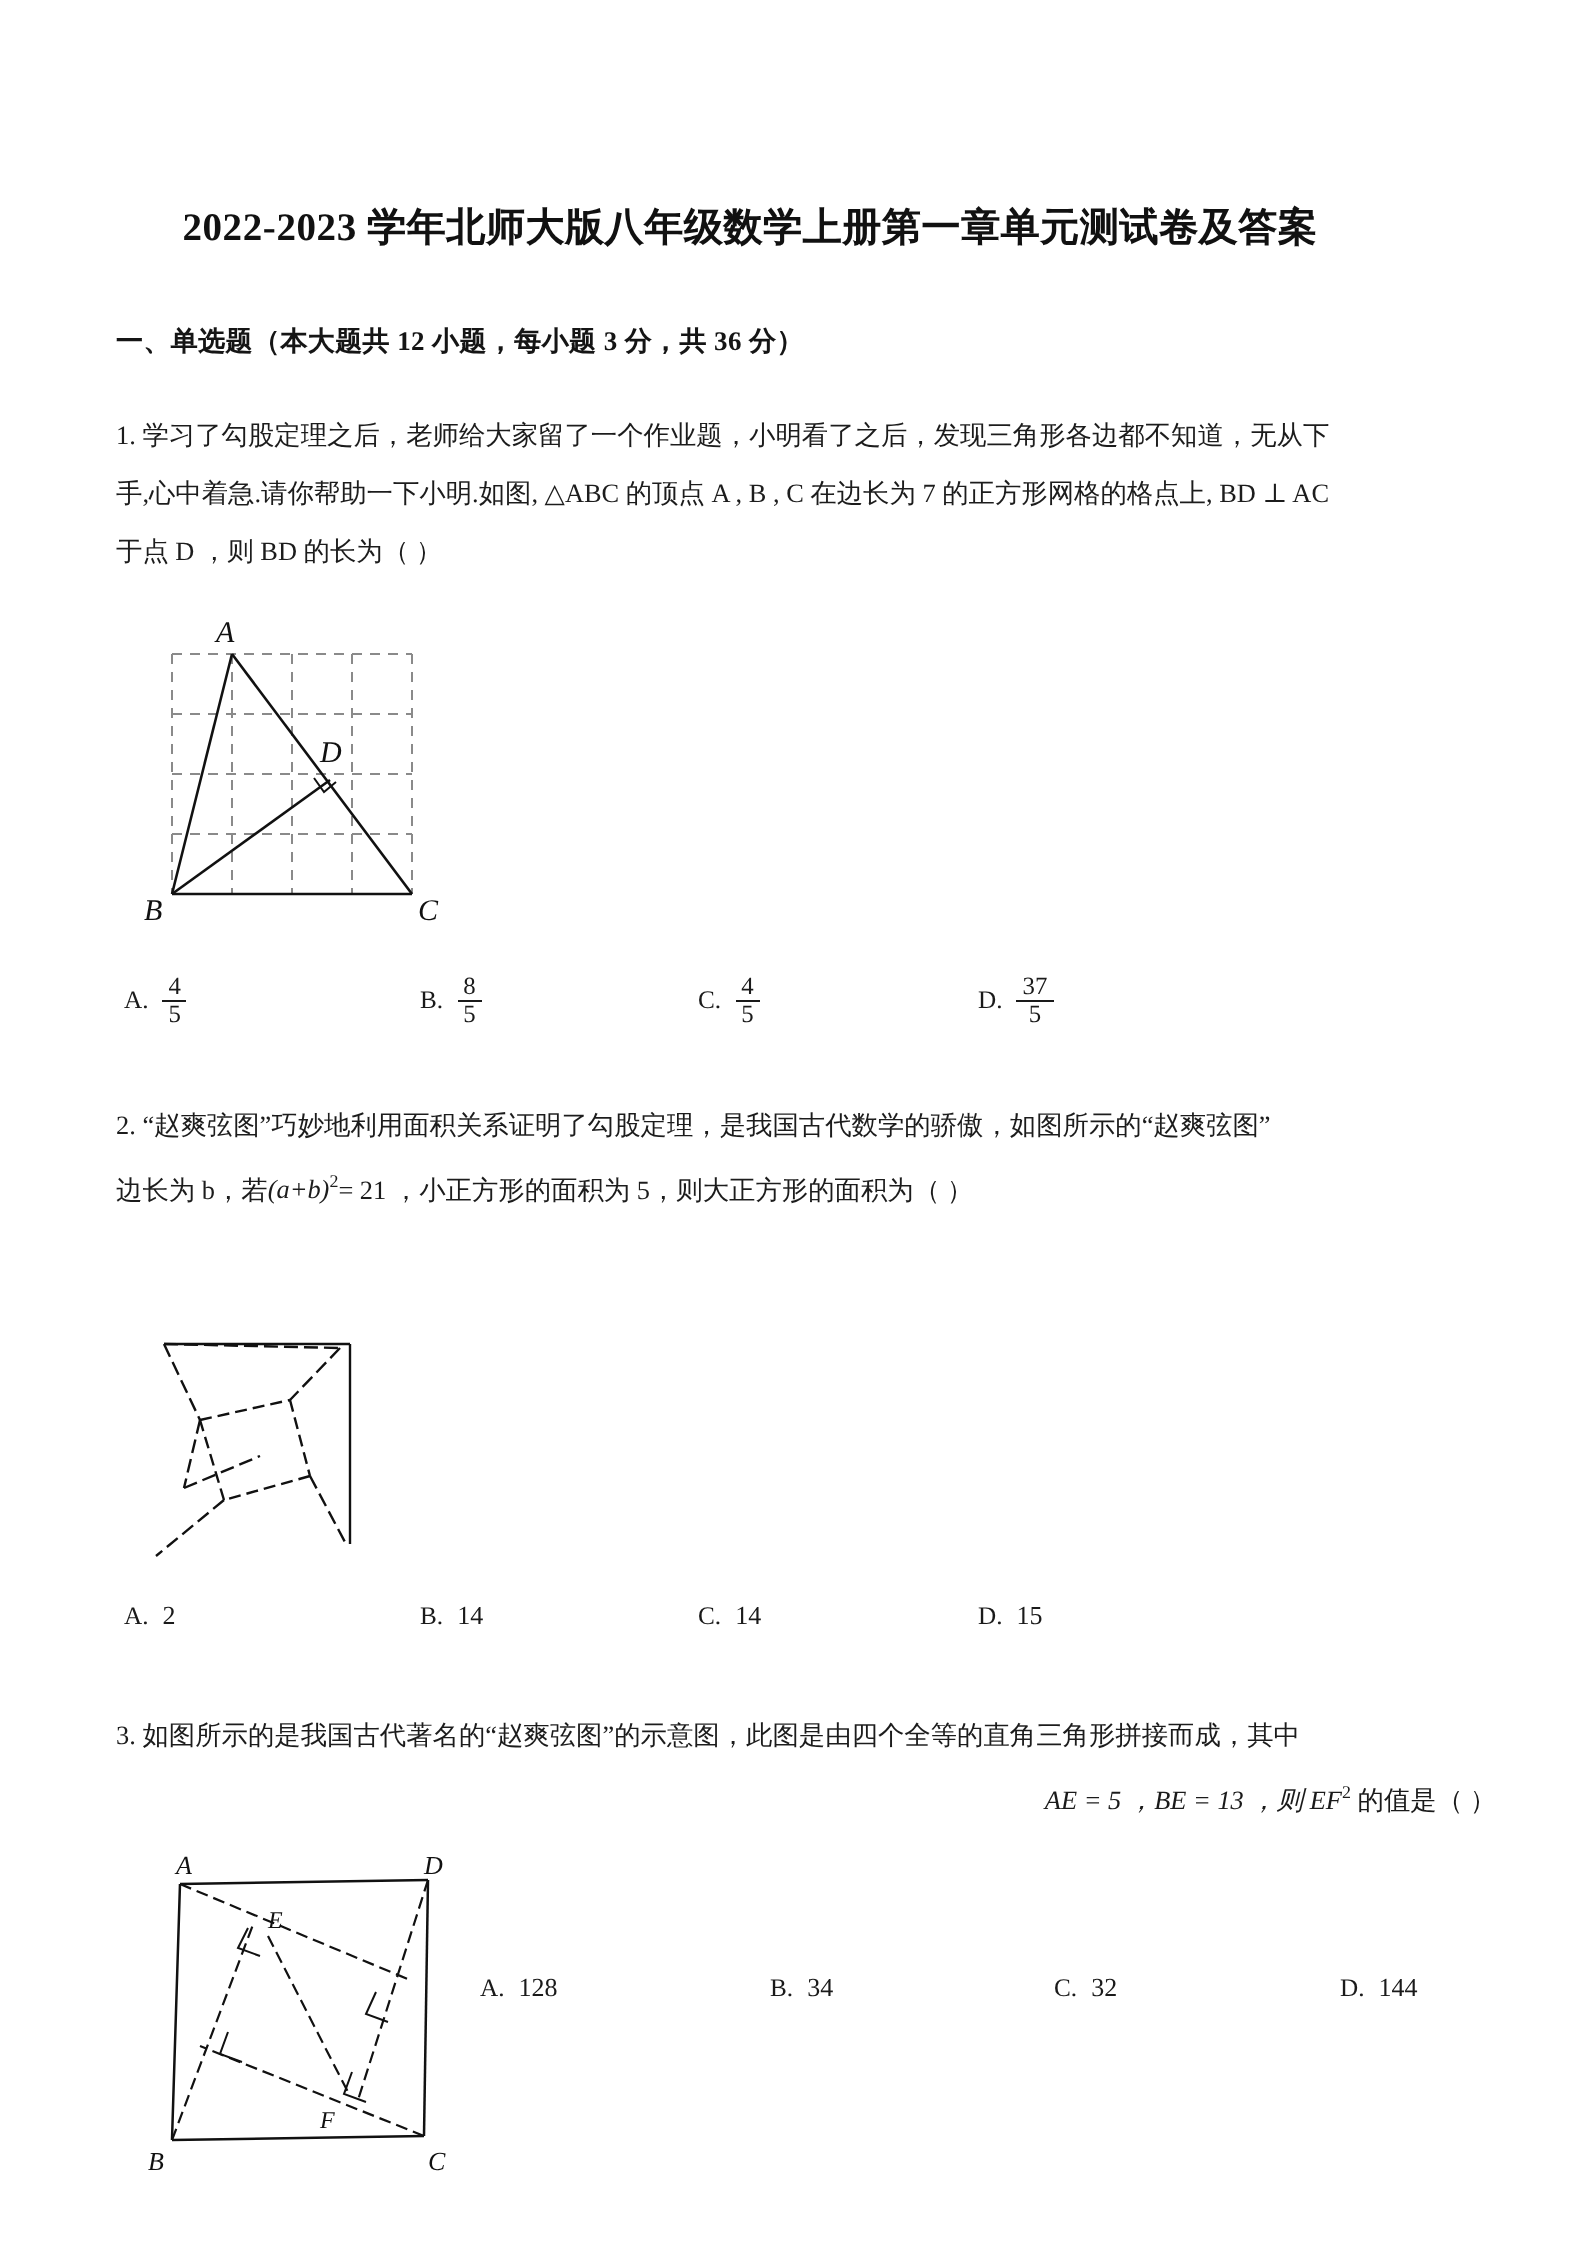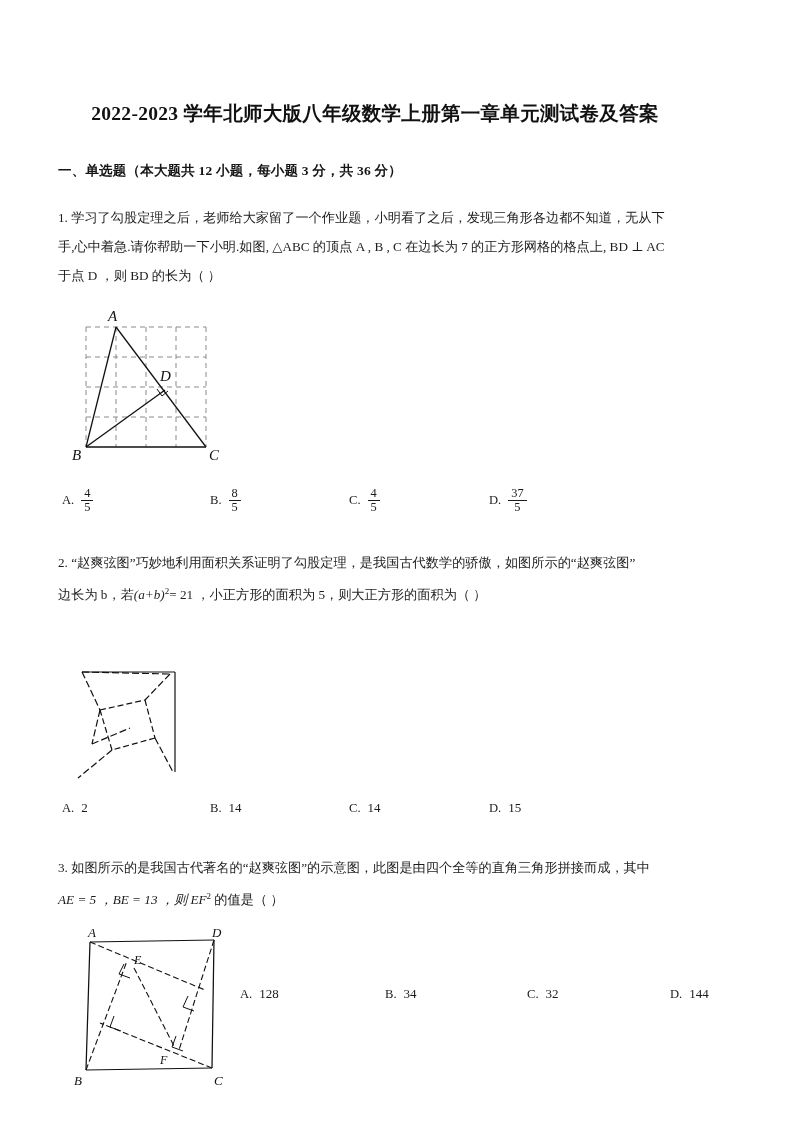--- a/index.html
+++ b/index.html
@@ -95,21 +95,21 @@
   }
   .math {
     font-style: italic;
     font-family: "Liberation Serif", serif;
   }
   .inline-formula {
     white-space: nowrap;
     margin-top: 18px;
   }
   .centered-line {
-    text-align: left;
+    text-align: right;
     font-size: 13.2px;
     line-height: 29px;
   }
 </style>
 </head>
 <body>
 
 <div class="page">
 
   <div class="doc-title">2022-2023 学年北师大版八年级数学上册第一章单元测试卷及答案</div>

